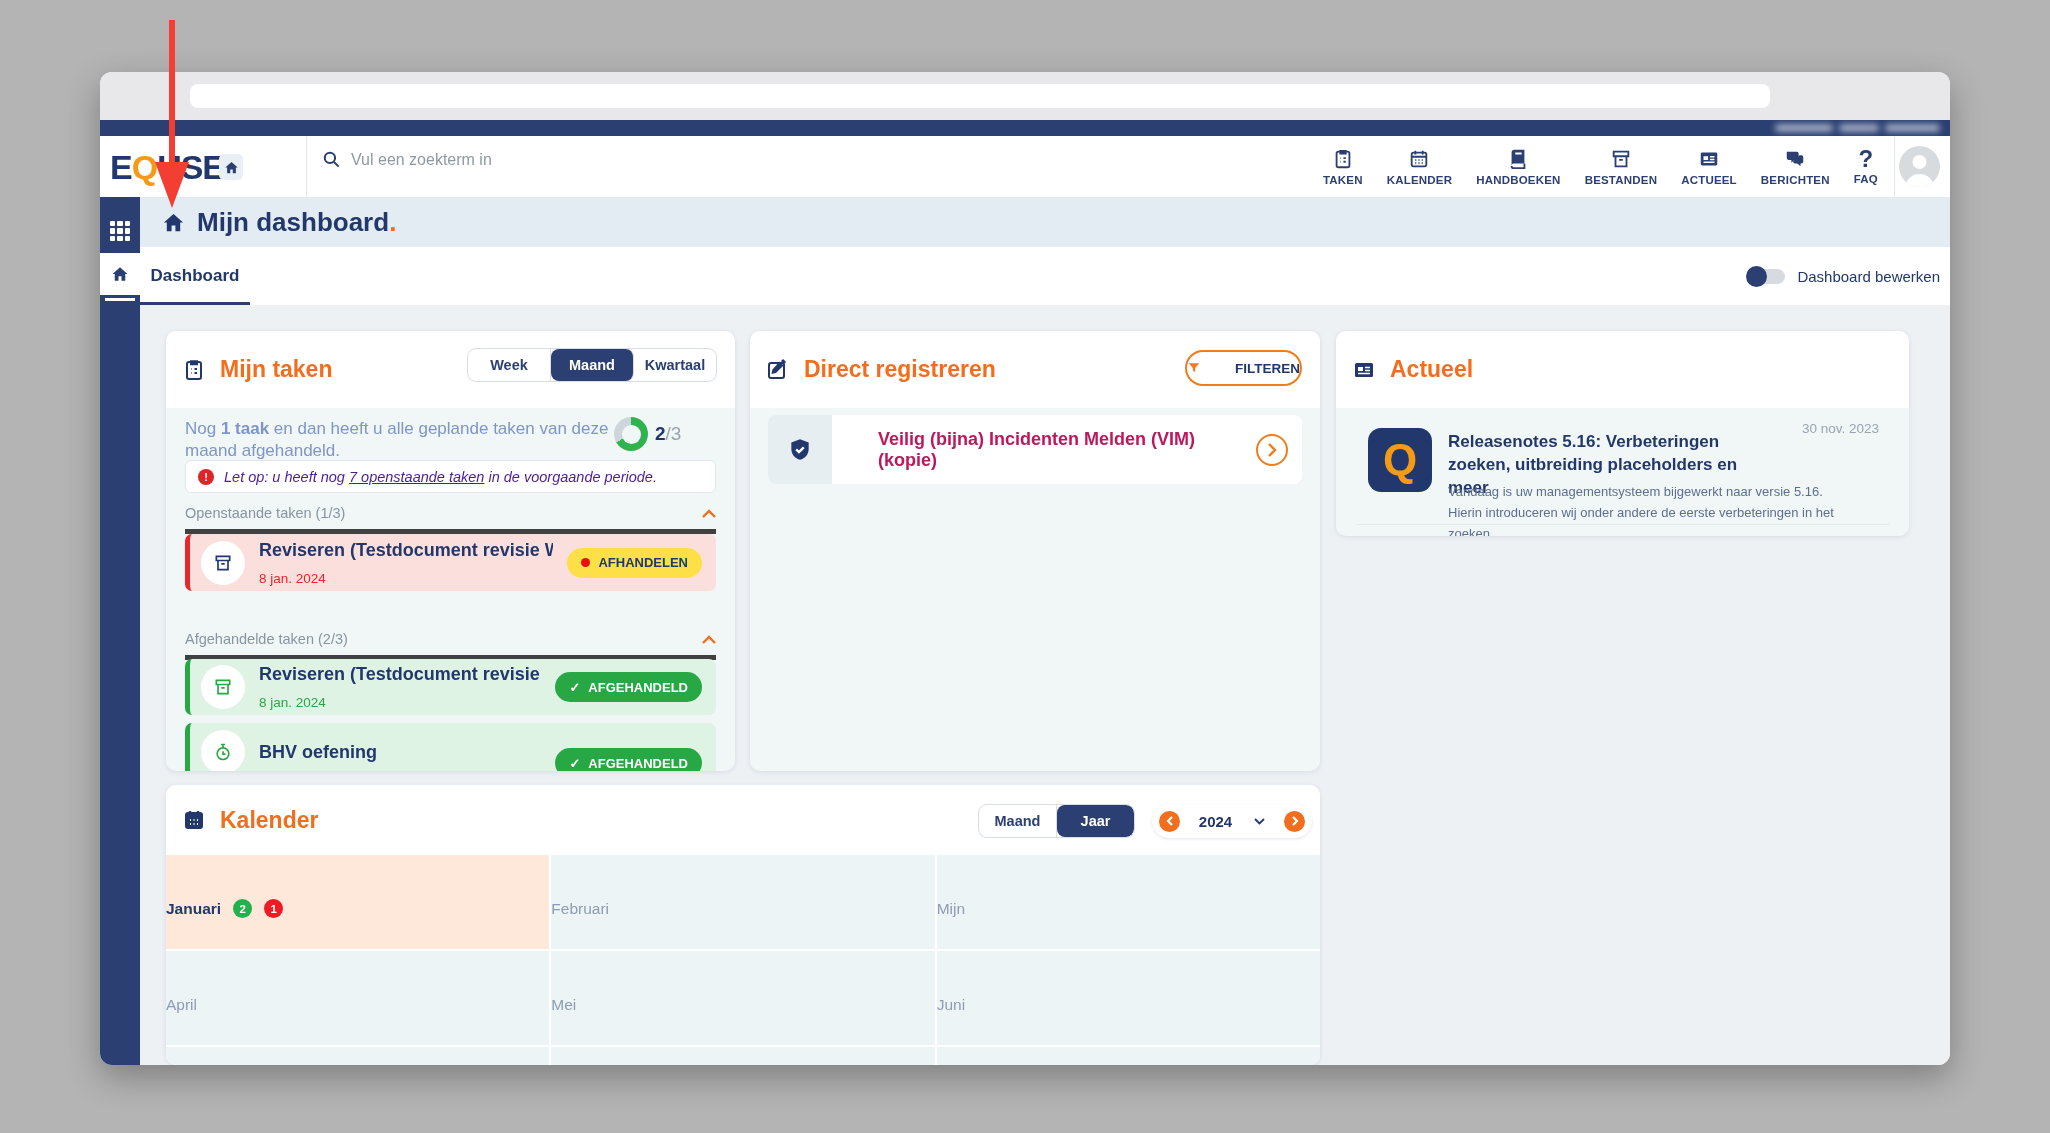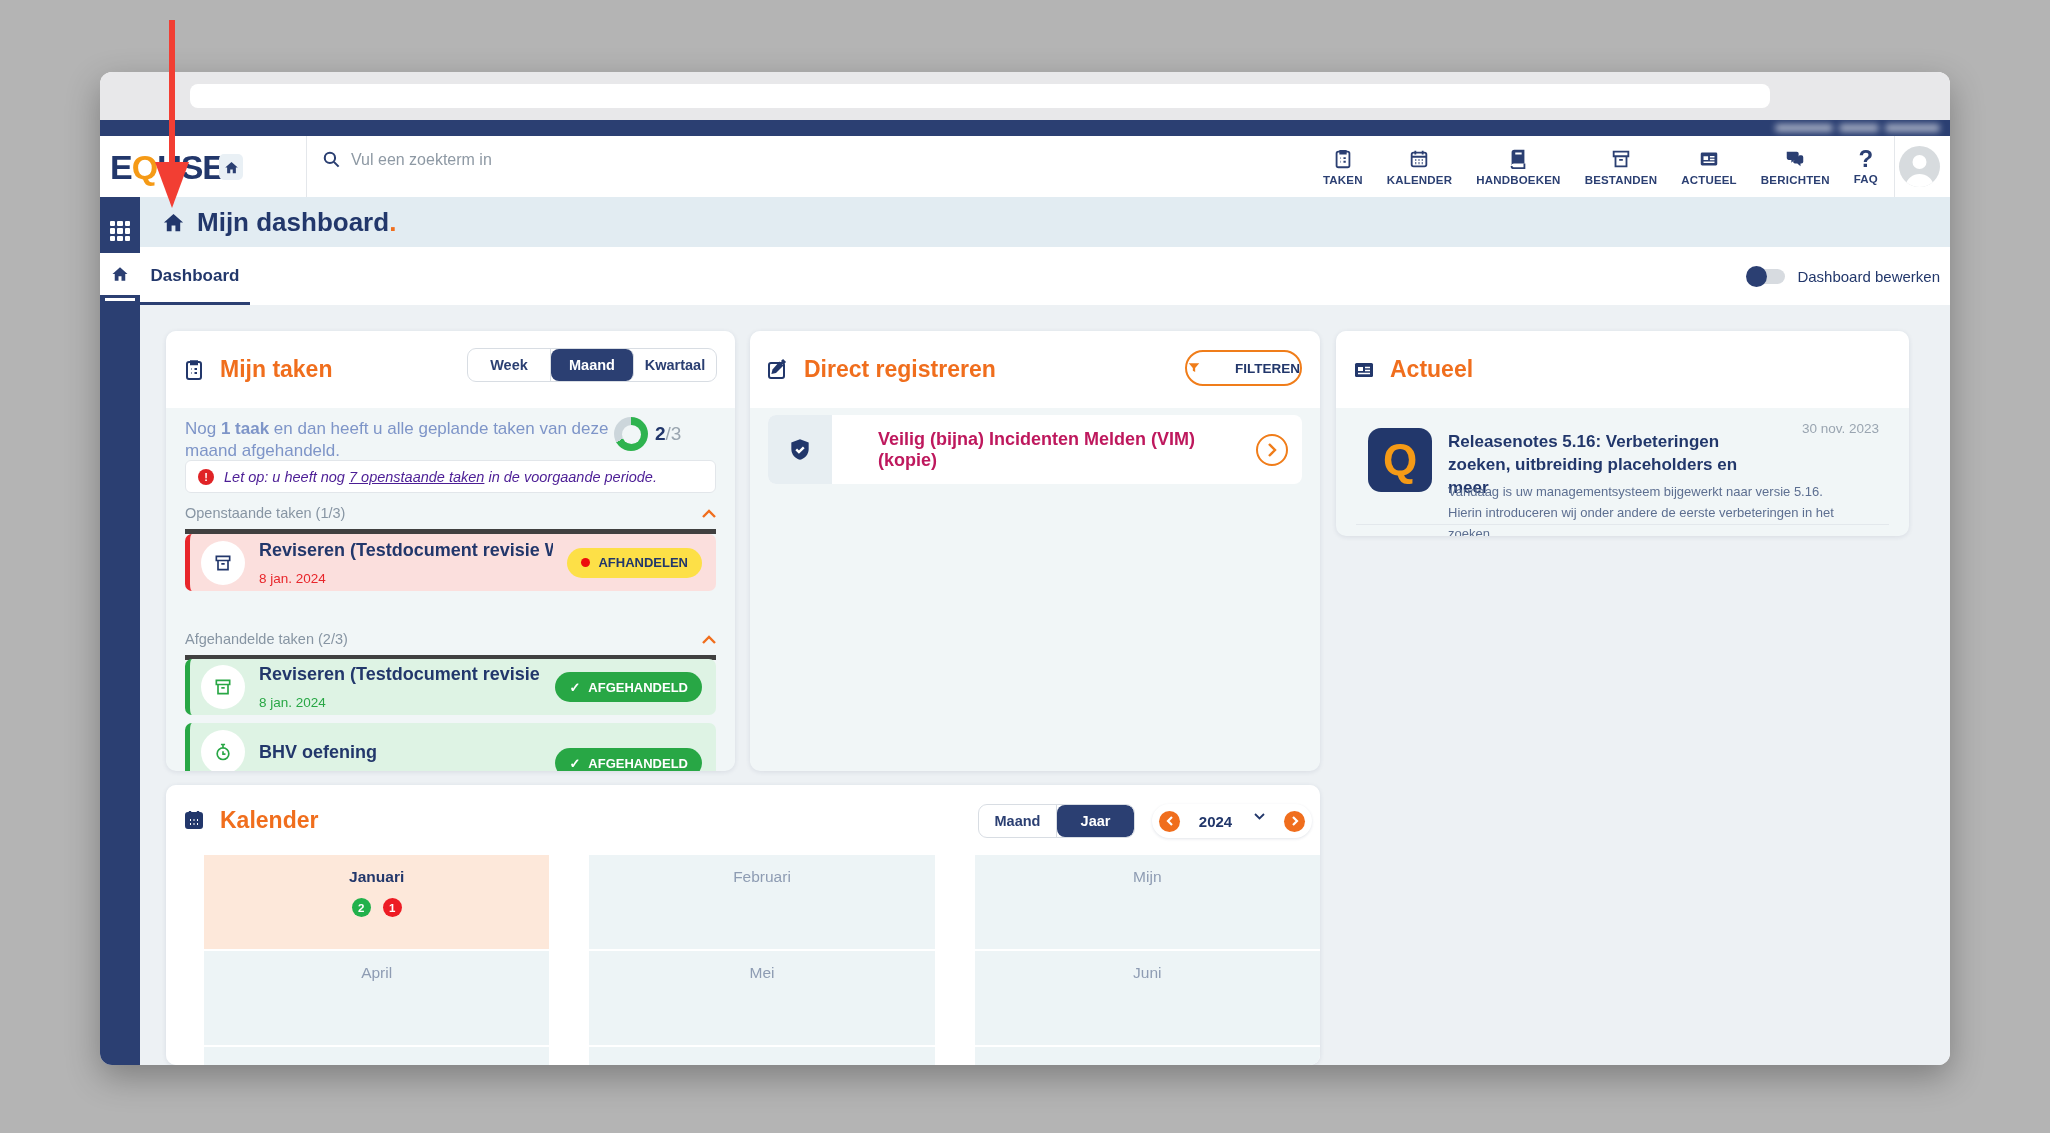--- a/index.html
+++ b/index.html
@@ -133,24 +133,24 @@
   .news-div { position:absolute; left:20px; right:20px; top:193px; height:1px; background:#e3e8ec; }
 
   
   .p-cal { left:66px; top:713px; width:1154px; height:280px; }
   .p-cal .panel-head { height:70px; }
   .p-cal .seg { position:absolute; left:812px; top:19px; width:157px; }
   .p-cal .seg .opt { flex:1; }
   .year-pill { position:absolute; left:986px; top:19px; width:160px; height:34px; background:#fff; border-radius:18px;
                box-shadow:0 1px 3px rgba(25,40,80,.12); display:flex; align-items:center; justify-content:space-between; padding:0 7px; }
   .circ-btn { width:21px; height:21px; border-radius:50%; background:#f06e1d; display:flex; align-items:center; justify-content:center; }
-  .year-lbl { font-size:15px; font-weight:700; color:#22376b; display:flex; align-items:flex-start; gap:22px; }
+  .year-lbl { font-size:15px; font-weight:700; color:#22376b; display:flex; align-items:center; gap:22px; }
   .cal-grid { position:absolute; left:0; top:70px; width:1154px; display:grid; grid-template-columns:1fr 1fr 1fr;
               grid-template-rows:94px 94px 30px; gap:2px; background:#fff; }
-  .m-cell { background:#edf4f6; display:flex; flex-direction:column; align-items:center; padding-top:13px; gap:12px;margin-left:38px; }
+  .m-cell { background:#edf4f6; display:flex; flex-direction:row; align-items:center; padding-top:13px; gap:12px; }
   .m-cell .m-name { font-size:15.5px; color:#8e9cb3; }
   .m-cell.active { background:#fde8da; }
   .m-cell.active .m-name { color:#22376b; font-weight:700; }
   .badges { display:flex; gap:12px; }
   .cnt-badge { width:19px; height:19px; border-radius:50%; color:#fff; font-size:11.5px; font-weight:700;
                display:flex; align-items:center; justify-content:center; }
   .cnt-badge.g { background:#22b14c; }
   .cnt-badge.r { background:#ed1c24; }
 
   

